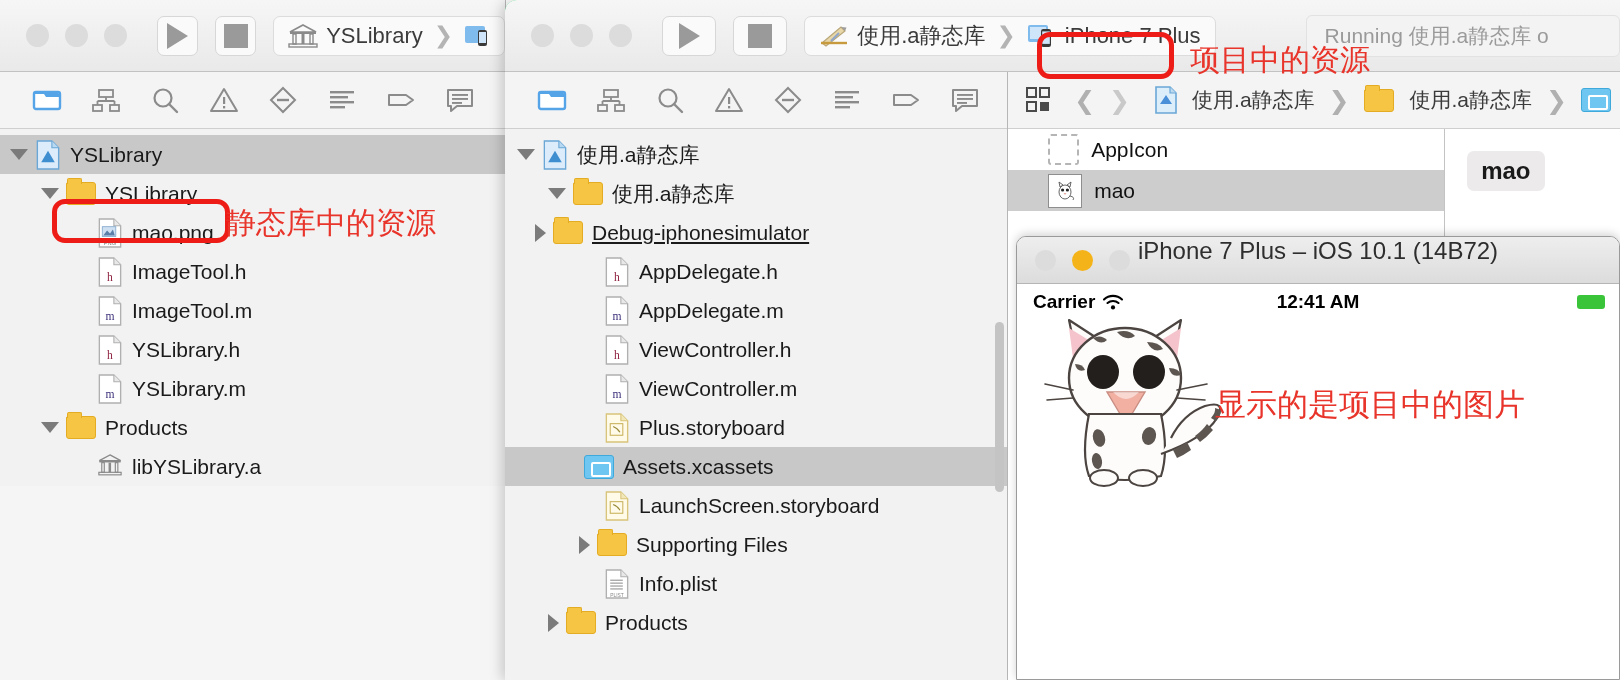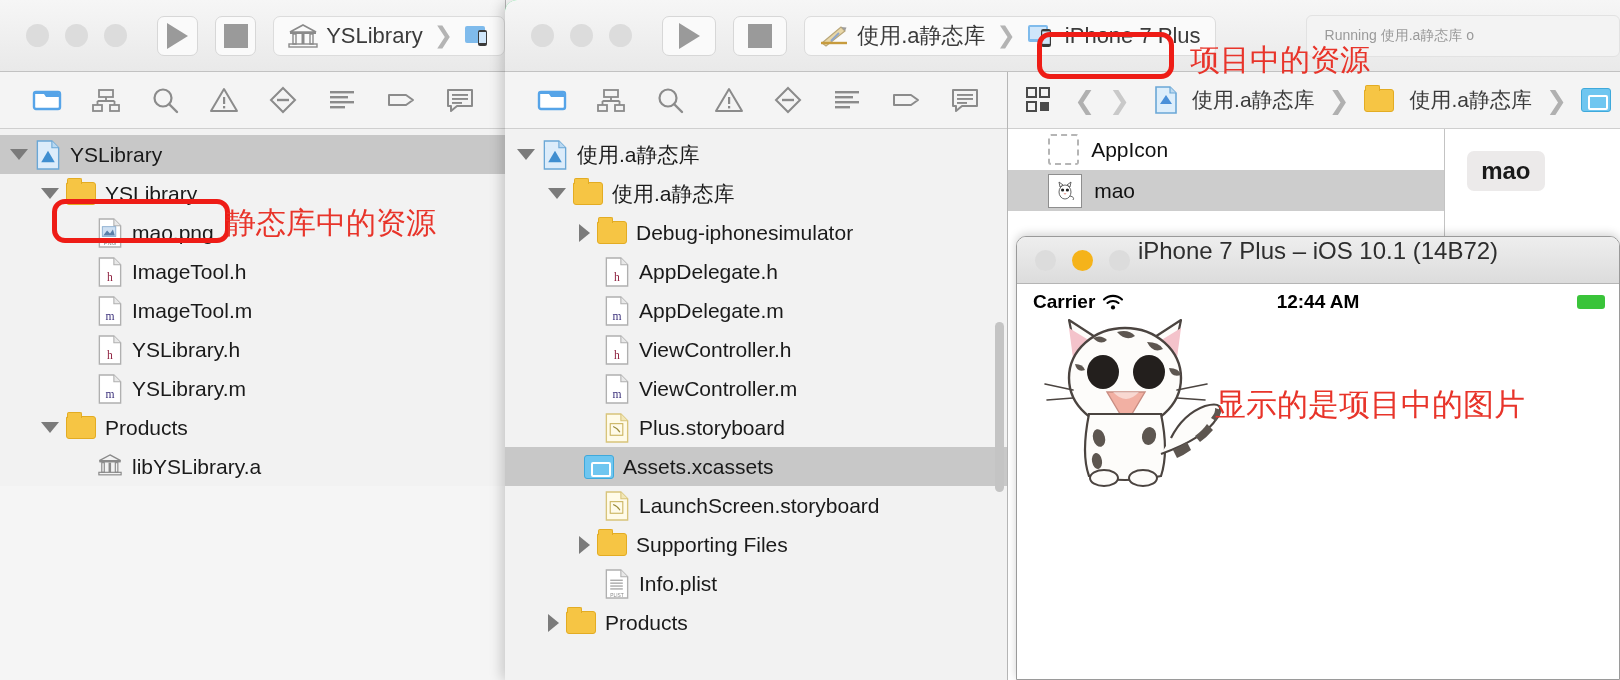--- a/index.html
+++ b/index.html
@@ -42,21 +42,21 @@
     height: 40px; border:1px solid #dcdcdc; border-radius:7px;
     background:#fafafa; display:flex; align-items:center;
     padding: 0 14px; gap: 8px; white-space: nowrap;
   }
   .scheme .sep { color:#b4b4b4; font-size:23px; font-weight:300; margin:0 3px; }
   .scheme .label { font-size: 22px; color:#3b3b3b; }
 
   .statusbar {
     height: 42px; border:1px solid #e2e2e2; border-radius:6px;
     background:#f3f3f3; display:flex; align-items:center;
-    padding: 0 18px; font-size: 14px; color:#9a9a9a; white-space:nowrap;
+    padding: 0 18px; font-size: 21px; color:#9a9a9a; white-space:nowrap;
   }
 
   
   .navbar-row {
     height: 57px; background:#f4f4f4;
     border-bottom:1px solid #cfcfcf;
     display:flex; align-items:center;
   }
   .navicons { display:flex; align-items:center; gap:29px; padding-left:32px; }
   .nicon { width:30px; height:30px; position:relative; }
@@ -448,21 +448,21 @@
                 <path d="M17 1 V8 H24" fill="#b9d8f1" stroke="#6aa7d6" stroke-width="1.1"></path>
                 <path d="M6 23 L13 11 L20 23 Z" fill="#3f8ed0"></path>
               </svg>
               <span>使用.a静态库</span>
             </div>
             <div class="row" style="padding-left: 43px;">
               <div class="disc open"></div>
               <div class="folder"></div>
               <span>使用.a静态库</span>
             </div>
-            <div class="row" style="padding-left: 74px;">
+            <div class="row" style="padding-left: 30px; text-decoration: underline;">
               <div class="disc closed"></div>
               <div class="folder"></div>
               <span>Debug-iphonesimulator</span>
             </div>
             <div class="row" style="padding-left: 74px;">
               <div class="disc none"></div>
               <svg class="ficon" viewBox="0 0 26 31">
                 <path d="M2 1 H17 L24 8 V30 H2 Z" fill="#ffffff" stroke="#b0b0b0" stroke-width="1.4"></path>
                 <path d="M17 1 V8 H24" fill="#e8e8e8" stroke="#b0b0b0" stroke-width="1.1"></path>
                 <text x="13" y="25" font-family="Liberation Serif, serif" font-size="12" fill="#8e1f3e" text-anchor="middle">h</text>
@@ -620,21 +620,21 @@
     </div>
 
     <div class="simscreen">
       <div class="sim-statusbar">
         <span>Carrier</span>
         <svg width="22" height="17" viewBox="0 0 22 17" style="margin-left:7px;">
           <path d="M2 5.5 A13 13 0 0 1 20 5.5" stroke="#000" stroke-width="2.1" fill="none" stroke-linecap="round"></path>
           <path d="M5.5 9 A8.4 8.4 0 0 1 16.5 9" stroke="#000" stroke-width="2.1" fill="none" stroke-linecap="round"></path>
           <circle cx="11" cy="13.4" r="2.1" fill="#000"></circle>
         </svg>
-        <span class="sim-time">12:44 AM</span>
+        <span class="sim-time">12:41 AM</span>
         <div class="batt"></div>
       </div>
 
       <svg width="200" height="185" viewBox="0 0 200 185" style="position:absolute; left:18px; top:22px;">
 
         <path d="M44 62 L34 14 L74 40 Z" fill="#fdfcfa" stroke="#4b4440" stroke-width="2.2" stroke-linejoin="round"></path>
         <path d="M38 52 L34 22 L60 38 Z" fill="#f4c3cb"></path>
         <path d="M136 62 L146 14 L106 40 Z" fill="#fdfcfa" stroke="#4b4440" stroke-width="2.2" stroke-linejoin="round"></path>
         <path d="M142 52 L146 22 L120 38 Z" fill="#f4c3cb"></path>
 

